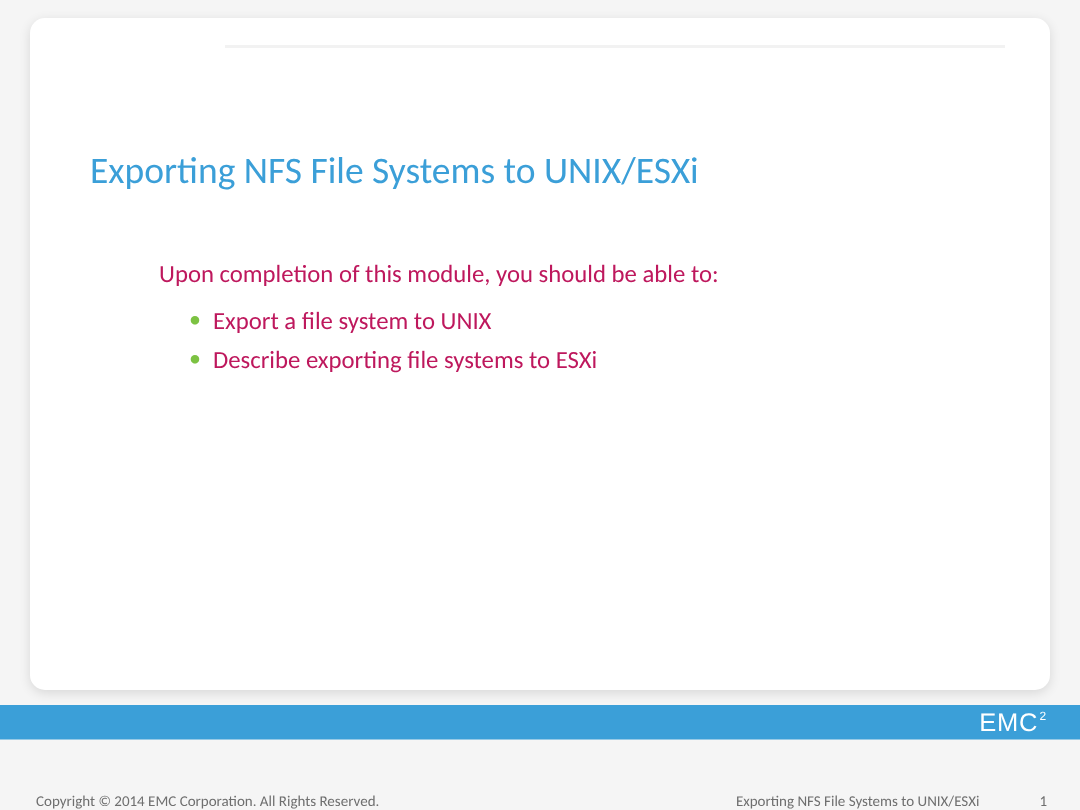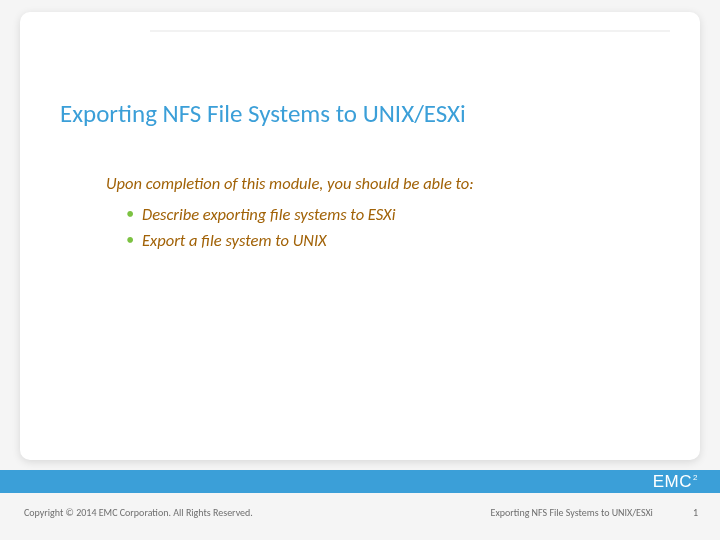--- a/index.html
+++ b/index.html
@@ -32,22 +32,21 @@
   background: #f2f2f2;
 }
 .slide-title {
   color: #3b9fd8;
   font-size: 25px;
   font-weight: 400;
   padding: 66px 40px 0 40px;
 }
 .content {
   padding: 44px 40px 0 86px;
-  color: #a16207;
-  font-style: italic;
+  color: #be185d;
 }
 .lead {
   font-size: 16.5px;
   font-weight: 400;
   margin-bottom: 8px;
 }
 .bullets {
   list-style: none;
   padding-left: 20px;
 }
@@ -89,43 +88,43 @@
   margin-left: 1px;
   margin-top: 1px;
 }
 .footer {
   position: absolute;
   left: 0;
   right: 0;
   top: 506px;
   height: 34px;
   display: flex;
-  align-items: flex-start;
+  align-items: flex-end;
   justify-content: space-between;
   padding: 0 22px 0 24px;
   font-size: 10px;
   color: #6f6f6f;
 }
 .footer-right {
   display: flex;
   align-items: center;
   gap: 40px;
 }
 .footer-right .num { color: #6f6f6f; }
 </style>
 </head>
 <body>
 
 <div class="slide-card">
   <h1 class="slide-title">Exporting NFS File Systems to UNIX/ESXi</h1>
   <div class="content">
     <p class="lead">Upon completion of this module, you should be able to:</p>
     <ul class="bullets">
+      <li>Export a file system to UNIX</li>
       <li>Describe exporting file systems to ESXi</li>
-      <li>Export a file system to UNIX</li>
     </ul>
   </div>
 </div>
 
 <div class="blue-bar">
   <span class="logo">
     <span>EMC</span>
       <sup>2</sup>
   </span>
 </div>

